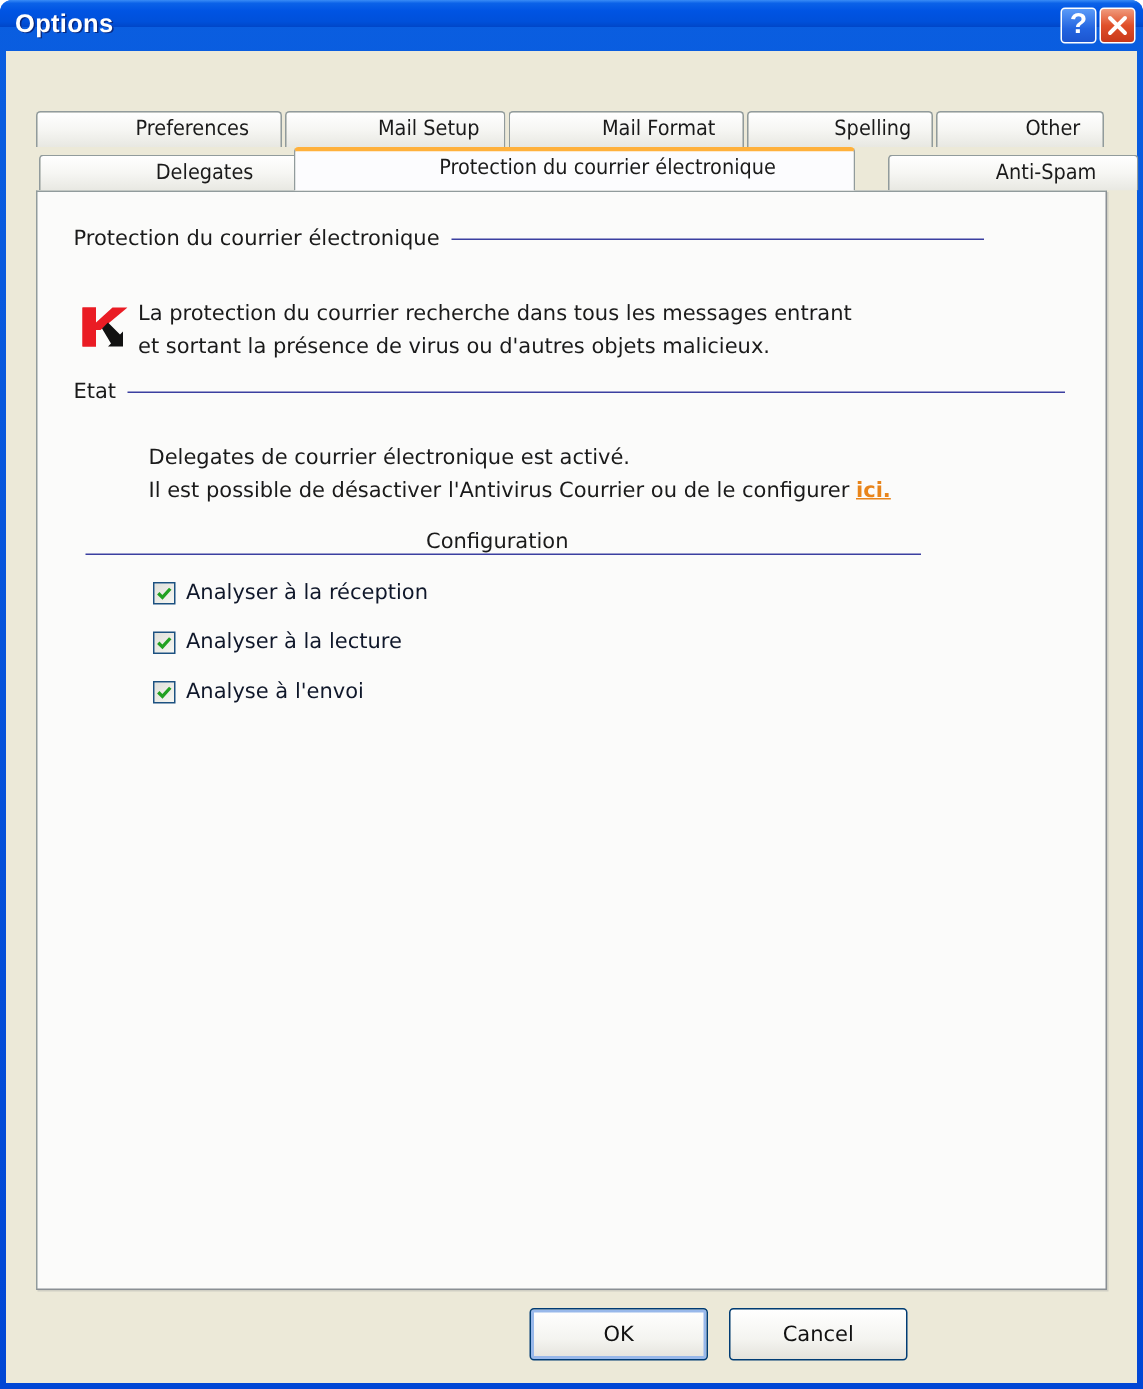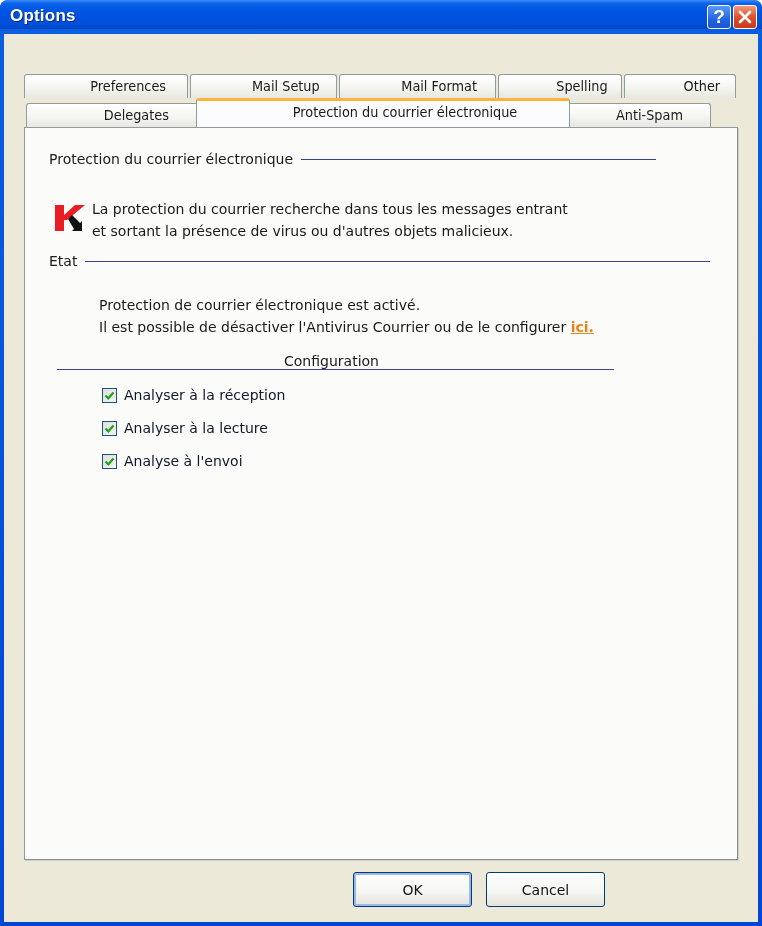--- a/index.html
+++ b/index.html
@@ -8,21 +8,21 @@
       background: #ffffff;
       font-family: "DejaVu Sans", sans-serif;
       font-size: 13px; color: #1a1a1a;
     }
     .window {
       position: absolute; left: 0; top: 0; width: 762px; height: 926px;
       background: linear-gradient(to bottom, #0a5ee0 0, #0046d5 100%);
       border-radius: 8px 8px 0 0;
     }
     .titlebar {
-      position: absolute; left: 0; top: 0; width: 762px; height: 29px;
+      position: absolute; left: 0; top: 0; width: 762px; height: 18px;
       background: linear-gradient(to bottom, #3a8cf6 0%, #0b62e8 12%, #0054e3 40%, #0050da 80%, #0046c8 100%);
       border-radius: 8px 8px 0 0;
       padding-left: 44px;
     }
     .title {
       position: absolute; left: 10px; top: 6px;
       color: #ffffff; font-weight: bold; font-size: 17px;
       font-family: "Liberation Sans", sans-serif;
       text-shadow: 1px 1px 0 #0a2a80;
       letter-spacing: 0.2px;
@@ -140,21 +140,21 @@
     <div class="tab" style="left:620px; top:40px; width:112px;">
       <span>Other</span>
     </div>
 
     <div class="tab" style="left:22px; top:69px; width:177px; z-index:1;">
       <span>Delegates</span>
     </div>
     <div class="tab active" style="left:192px; top:64px; width:374px;">
       <span>Protection du courrier électronique</span>
     </div>
-    <div class="tab" style="left:540px; top:69px; width:167px; z-index:1;">
+    <div class="tab" style="left:588px; top:69px; width:167px; z-index:1;">
       <span>Anti-Spam</span>
     </div>
 
     <div class="panel">
 
       <div class="section-head" style="top:23px;">
         <span>Protection du courrier électronique</span>
         <div class="rule" style="width:355px;"></div>
       </div>
       <svg class="kav-icon" viewBox="0 0 32 32">
@@ -162,21 +162,21 @@
         <polygon points="2,4 11,4 11,30 2,30" fill="#ea1c24"></polygon>
         <polygon points="15,18 19,14 27,22 29,20 29,30 19,30 21,28" fill="#111111"></polygon>
       </svg>
       <div class="desc-line" style="left:67px; top:73px;">La protection du courrier recherche dans tous les messages entrant</div>
       <div class="desc-line" style="left:67px; top:95px;">et sortant la présence de virus ou d'autres objets malicieux.</div>
 
       <div class="section-head" style="top:125px;">
         <span>Etat</span>
         <div class="rule" style="width:625px;"></div>
       </div>
-      <div class="desc-line" style="left:74px; top:169px;">Protection de courrier électronique est activé.</div>
+      <div class="desc-line" style="left:74px; top:169px;">Delegates de courrier électronique est activé.</div>
       <div class="desc-line" style="left:74px; top:191px;">
         <span>Il est possible de désactiver l'Antivirus Courrier ou de le configurer</span>
         <span class="link">ici.</span>
       </div>
 
       <div class="section-head" style="top:225px;flex-direction:column;">
         <span>Configuration</span>
         <div class="rule" style="width:557px;"></div>
       </div>
 

